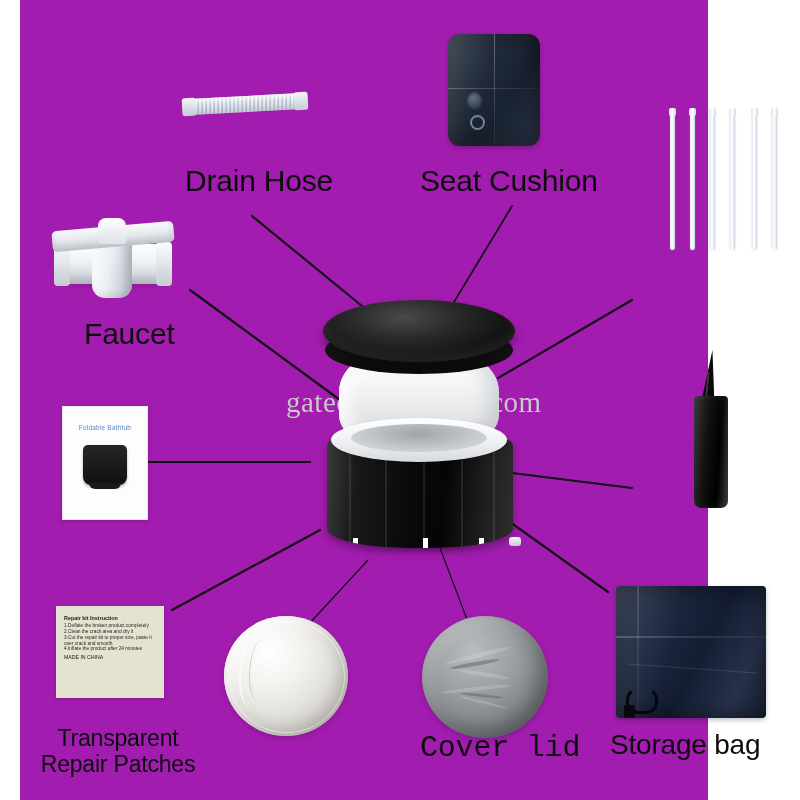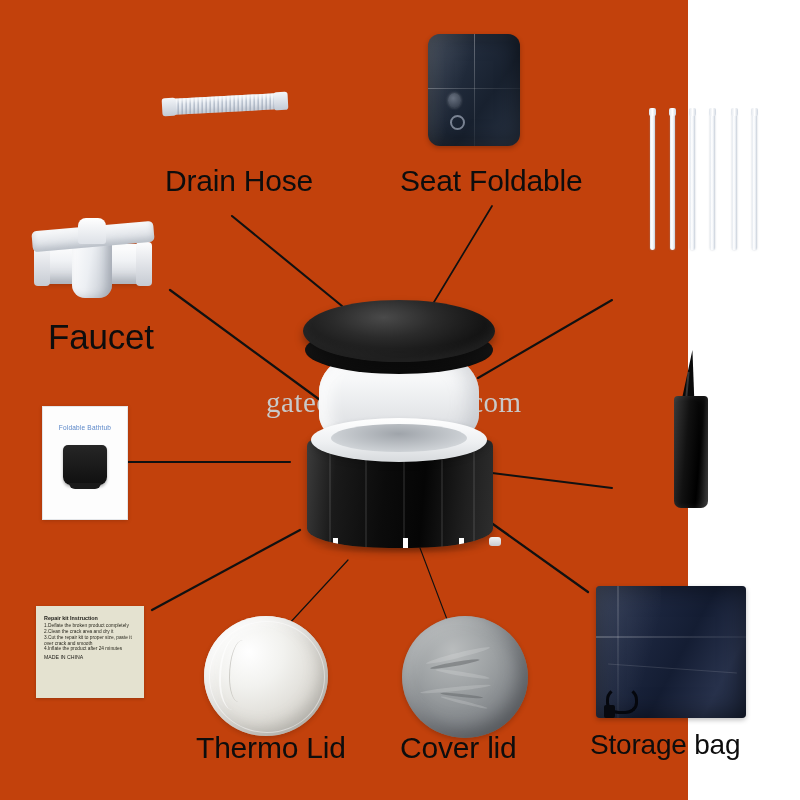--- a/index.html
+++ b/index.html
@@ -2,21 +2,21 @@
 <html><head>
 <meta charset="utf-8">
 <style>
   html,body{margin:0;padding:0;}
   body{
     width:800px;height:800px;
     background:#ffffff;
     font-family:"Liberation Sans", sans-serif;
     overflow:hidden;
   }
-  #stage{position:relative;width:688px;height:800px;background:#c2410c;}
+  #stage{position:relative;width:688px;height:800px;background:#a21caf;margin-left:20px;}
 
   
   #lines{position:absolute;left:0;top:0;width:800px;height:800px;pointer-events:none;}
 
   
   .label{
     position:absolute;
     color:#0d0d0d;
     font-weight:400;
     white-space:nowrap;
@@ -346,21 +346,21 @@
 
   <div class="part" style="left:428px;top:34px;">
     <div class="cushion">
       <div class="gloss"></div>
       <div class="seam-v"></div>
       <div class="seam-h"></div>
       <div class="valve"></div>
       <div class="ring"></div>
     </div>
   </div>
-  <div class="label" style="left:400px;top:165px;font-size:30px;">Seat Foldable</div>
+  <div class="label" style="left:400px;top:165px;font-size:30px;">Seat Cushion</div>
 
   <div class="part" style="left:648px;top:110px;">
     <div class="legs">
       <div class="rod" style="left:2px;"></div>
       <div class="rod" style="left:22px;"></div>
       <div class="rod" style="left:42px;"></div>
       <div class="rod" style="left:62px;"></div>
       <div class="rod" style="left:84px;"></div>
       <div class="rod" style="left:104px;"></div>
     </div>
@@ -369,39 +369,43 @@
   <div class="part" style="left:34px;top:212px;">
     <div class="faucet">
       <div class="body"></div>
       <div class="cap-l"></div>
       <div class="cap-r"></div>
       <div class="hub"></div>
       <div class="handle"></div>
       <div class="knob"></div>
     </div>
   </div>
-  <div class="label" style="left:48px;top:318px;font-size:35px;">Faucet</div>
+  <div class="label" style="left:64px;top:318px;font-size:30px;">Faucet</div>
 
   <div class="part" style="left:42px;top:406px;">
     <div class="manual">
       <div class="mtitle">Foldable Bathtub</div>
       <div class="mimg"></div>
     </div>
   </div>
 
   <div class="part" style="left:36px;top:606px;">
     <div class="patch">
       <div class="ptitle">Repair kit Instruction</div>
       <div class="pline">1.Deflate the broken product completely</div>
       <div class="pline">2.Clean the crack area and dry it</div>
       <div class="pline">3.Cut the repair kit to proper size, paste it over crack and smooth</div>
       <div class="pline">4.Inflate the product after 24 minutes</div>
       <div class="pmade">MADE IN CHINA</div>
     </div>
   </div>
+  <div class="label two-line" style="left:16px;top:726px;width:164px;font-size:23px;">
+    <span>Transparent</span><br>
+    <span>Repair Patches</span>
+  </div>
 
   <div class="part" style="left:668px;top:348px;">
     <div class="pump">
       <div class="nozzle"></div>
       <div class="barrel"></div>
     </div>
   </div>
 
   <div class="part" style="left:596px;top:586px;">
     <div class="bag">
@@ -415,33 +419,32 @@
   </div>
   <div class="label" style="left:590px;top:730px;font-size:28px;">Storage bag</div>
 
   <div class="part" style="left:204px;top:616px;">
     <div class="thermo">
       <div class="rim"></div>
       <div class="crease"></div>
       <div class="crease2"></div>
     </div>
   </div>
-  <div class="label" style="left:196px;top:732px;font-size:30px;">Thermo Lid</div>
 
   <div class="part" style="left:402px;top:616px;">
     <div class="cover">
       <div class="w1"></div>
       <div class="d1"></div>
       <div class="w2"></div>
       <div class="w3"></div>
       <div class="d2"></div>
       <div class="w4"></div>
     </div>
   </div>
-  <div class="label" style="left:400px;top:732px;font-size:30px;">Cover lid</div>
+  <div class="label" style="left:400px;top:732px;font-size:30px;font-family:Liberation Mono, monospace;">Cover lid</div>
 
   <div class="part" style="left:285px;top:300px;">
     <div class="tub">
       <div class="neck"></div>
       <div class="lid-edge"></div>
       <div class="lid"></div>
       <div class="collar"></div>
       <div class="collar-in"></div>
       <div class="barrel">
         <div class="rib" style="left:22px;"></div>

